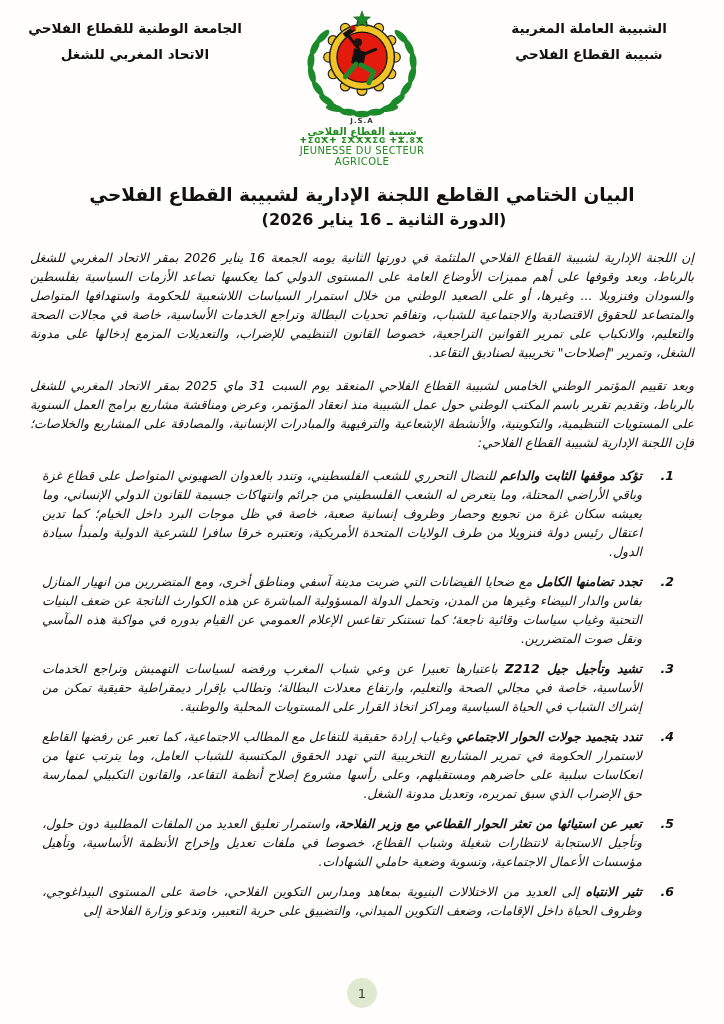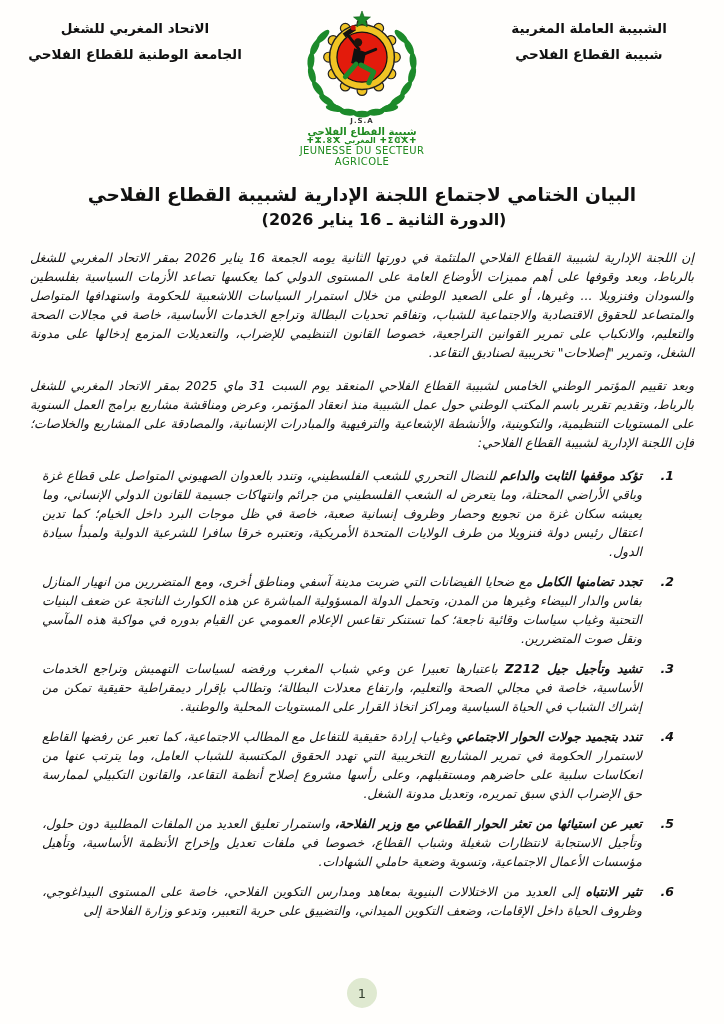--- a/index.html
+++ b/index.html
@@ -100,32 +100,32 @@
           <line x1="63" y1="40" x2="52" y2="26" stroke="#111" stroke-width="3" stroke-linecap="round"></line>
           <circle cx="62" cy="33" r="4.2" fill="#20140c"></circle>
           <polygon points="58,39 70,43 67,58 55,54" fill="#111"></polygon>
           <line x1="68" y1="45" x2="80" y2="40" stroke="#111" stroke-width="3" stroke-linecap="round"></line>
           <path d="M60,55 L49,68" stroke="#1c8a2a" stroke-width="5" stroke-linecap="round" fill="none"></path>
           <path d="M65,56 L78,63 L73,74" stroke="#1c8a2a" stroke-width="5" stroke-linecap="round" stroke-linejoin="round" fill="none"></path>
         </g>
       </svg>
       <div class="logo-abbr">J.S.A</div>
       <div class="logo-ar">شبيبة القطاع الفلاحي</div>
-      <div class="logo-tif">ⵜⵉⵛⵅⵜ المغربي ⵜⵣ.ⵓⵅ</div>
+      <div class="logo-tif">ⵜⵉⵛⵅⵜ ⵉⵅⵅⵅⵉⵛ ⵜⵣ.ⵓⵅ</div>
       <div class="logo-fr">JEUNESSE DU SECTEUR AGRICOLE</div>
     </div>
 
     <div class="corner">
+      <div>الجامعة الوطنية للقطاع الفلاحي</div>
       <div>الاتحاد المغربي للشغل</div>
-      <div>الجامعة الوطنية للقطاع الفلاحي</div>
     </div>
   </div>
 
   <div class="title-block">
-    <div class="title-main">البيان الختامي لاجتماع اللجنة الإدارية لشبيبة القطاع الفلاحي</div>
+    <div class="title-main">البيان الختامي القاطع اللجنة الإدارية لشبيبة القطاع الفلاحي</div>
     <div class="title-session">(الدورة الثانية ـ 16 يناير 2026)</div>
   </div>
 
   <div class="content">
     <p class="para">إن  اللجنة الإدارية لشبيبة القطاع الفلاحي الملتئمة في دورتها الثانية يومه الجمعة 16 يناير 2026 بمقر الاتحاد المغربي للشغل بالرباط، وبعد وقوفها على أهم مميزات الأوضاع العامة على المستوى الدولي كما يعكسها تصاعد الأزمات السياسية بفلسطين والسودان وفنزويلا ... وغيرها، أو على  الصعيد الوطني من خلال استمرار السياسات اللاشعبية للحكومة واستهدافها المتواصل والمتصاعد للحقوق الاقتصادية والاجتماعية للشباب، وتفاقم تحديات البطالة وتراجع الخدمات الأساسية، خاصة في مجالات الصحة والتعليم، والانكباب على تمرير القوانين التراجعية، خصوصا القانون التنظيمي للإضراب، والتعديلات المزمع إدخالها على مدونة الشغل، وتمرير "إصلاحات" تخريبية لصناديق التقاعد.</p>
     <p class="para">وبعد تقييم المؤتمر الوطني الخامس لشبيبة القطاع الفلاحي المنعقد يوم السبت 31 ماي 2025 بمقر الاتحاد المغربي للشغل بالرباط، وتقديم تقرير باسم المكتب الوطني حول عمل الشبيبة منذ انعقاد المؤتمر، وعرض ومناقشة مشاريع برامج العمل السنوية على المستويات التنظيمية، والتكوينية، والأنشطة الإشعاعية والترفيهية والمبادرات الإنسانية، والمصادقة على المشاريع والخلاصات؛ فإن اللجنة الإدارية لشبيبة القطاع الفلاحي:</p>
 
     <div class="res-list">
 
       <div class="res-item">

